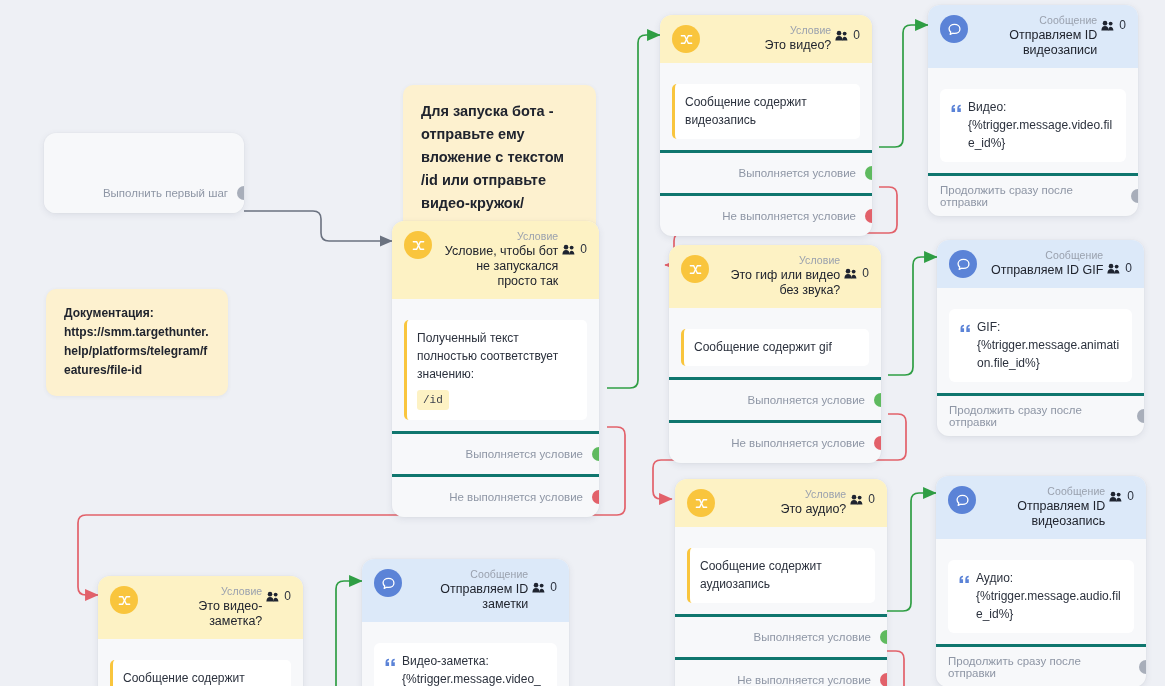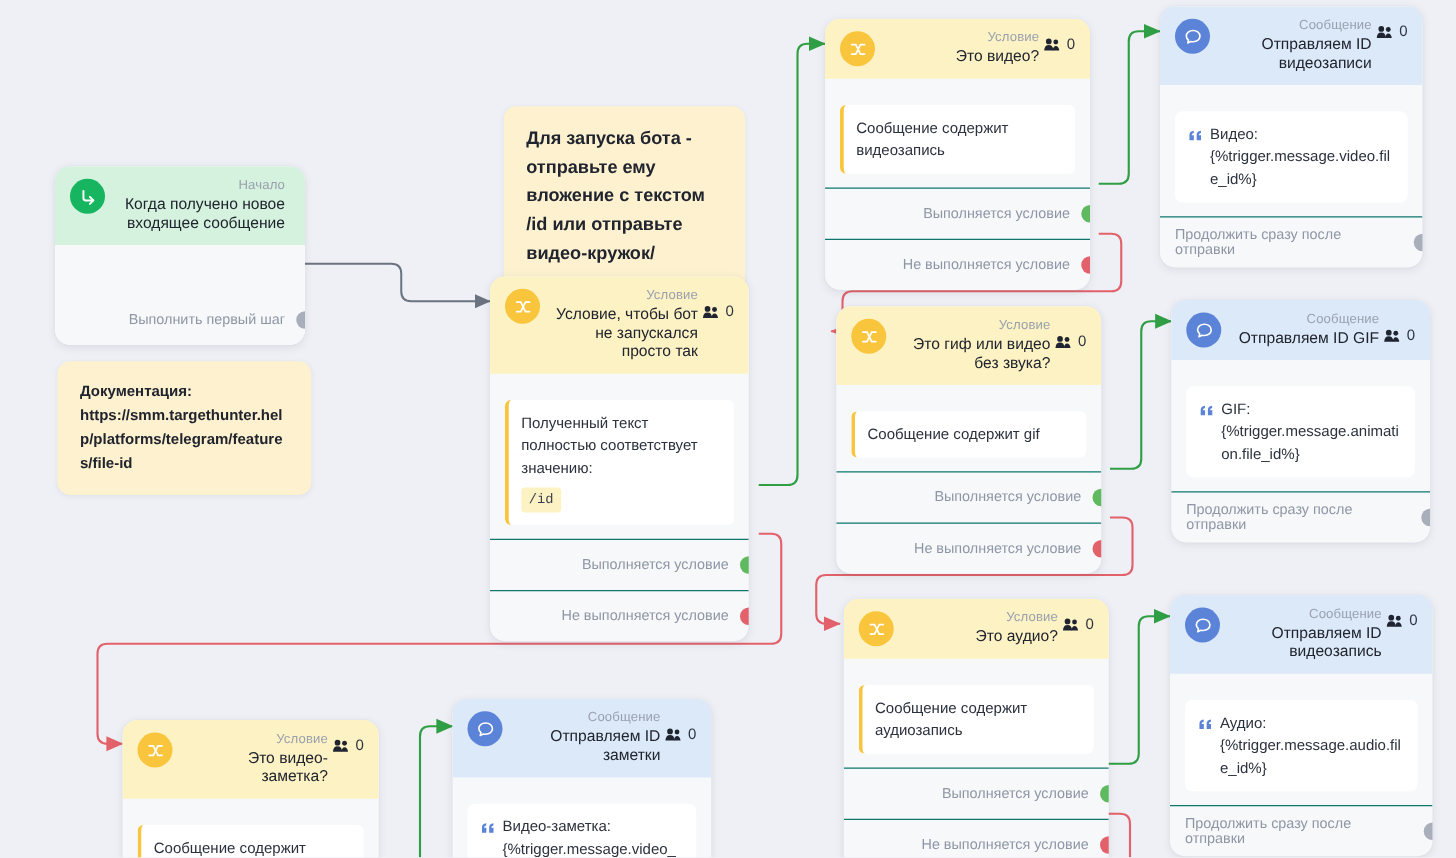--- a/index.html
+++ b/index.html
@@ -126,21 +126,21 @@
   }
 
   
   .port-row {
     position: relative;
     display: flex;
     align-items: center;
     justify-content: flex-end;
     height: 40px;
     padding: 0 16px 0 12px;
-    border-top: 1px solid #0f766e;
+    border-top: 3px solid #0f766e;
     font-size: 11.5px;
     color: #8e96a5;
   }
   .port-dot {
     position: absolute;
     right: -7px;
     top: 50%;
     transform: translateY(-50%);
     width: 14px;
     height: 14px;
@@ -214,37 +214,25 @@
 
     <path d="M 886,651 L 896,651 Q 904,651 904,659 L 904,686" fill="none" stroke="#e2616a" stroke-width="1.7"></path>
 
     <path d="M 336,686 L 336,589 Q 336,581 344,581 L 362,581" fill="none" stroke="#2f9e44" stroke-width="1.7" marker-end="url(#ah-green)"></path>
   </svg>
 
   <div class="note note-big" style="left:403px; top:85px; width:193px;">
     <span>Для запуска бота - отправьте ему вложение с текстом /id или отправьте видео-кружок/голосовое</span>
   </div>
 
-  <div class="note note-small" style="left:46px; top:289px; width:203px;">
+  <div class="note note-small" style="left:46px; top:289px; width:182px;">
     <span>Документация: https://smm.targethunter.help/platforms/telegram/features/file-id</span>
   </div>
 
   <div class="node" style="left:44px; top:133px; width:200px;">
-    <div class="node-head head-start">
-      <div class="node-icon ic-start">
-        <svg width="15" height="15" viewBox="0 0 16 16">
-          <path d="M4 3 L4 9 Q4 11 6 11 L12 11" fill="none" stroke="#fff" stroke-width="1.7" stroke-linecap="round"></path>
-          <path d="M9.5 8 L12.5 11 L9.5 14" fill="none" stroke="#fff" stroke-width="1.7" stroke-linecap="round" stroke-linejoin="round"></path>
-        </svg>
-      </div>
-      <div class="head-text">
-        <div class="node-kind">Начало</div>
-        <div class="node-title">Когда получено новое входящее сообщение</div>
-      </div>
-    </div>
     <div class="start-body">
       <div class="port-row" style="border-top:none;margin-top:40px;">
         <span>Выполнить первый шаг</span>
         <span class="port-dot dot-grey"></span>
       </div>
     </div>
   </div>
 
   <div class="node" style="left:392px; top:221px; width:207px;">
     <div class="node-head head-cond">

